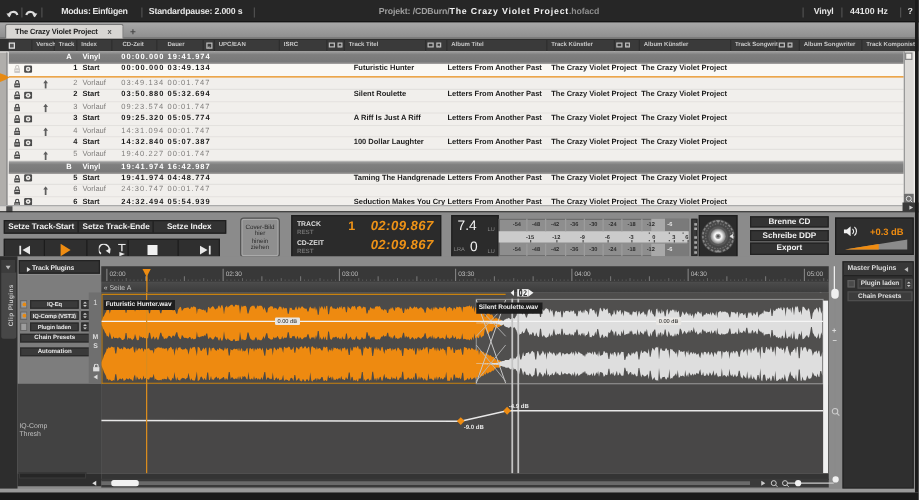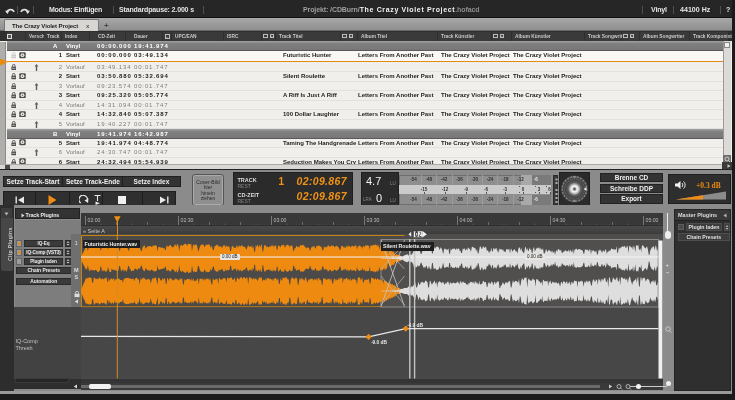--- a/index.html
+++ b/index.html
@@ -365,21 +365,21 @@
     <div class="abs b" style="left:4px;top:4px;font-size:5.5px;color:#ddd;">TRACK</div>
     <div class="abs b" style="left:4px;top:10px;font-size:5px;color:#6f6f6f;">REST</div>
     <div class="abs b" style="left:45px;top:2.5px;font-size:10px;color:#ef9317;">1</div>
     <div class="abs b" style="left:63px;top:2px;font-size:10.5px;color:#ef9317;font-style:italic;letter-spacing:0.35px;">02:09.867</div>
     <div class="abs b" style="left:4px;top:19px;font-size:5.5px;color:#ddd;">CD-ZEIT</div>
     <div class="abs b" style="left:4px;top:25px;font-size:5px;color:#6f6f6f;">REST</div>
     <div class="abs b" style="left:63px;top:16.5px;font-size:10.5px;color:#ef9317;font-style:italic;letter-spacing:0.35px;">02:09.867</div>
   </div>
 
   <div class="abs" style="left:361px;top:2.5px;width:38px;height:33.5px;background:#2b2b2b;border:1px solid #1e1e1e;">
-    <div class="abs" style="left:4px;top:2px;font-size:11px;color:#f2f2f2;">4.7</div>
+    <div class="abs" style="left:4px;top:2px;font-size:11px;color:#f2f2f2;">7.4</div>
     <div class="abs" style="left:28px;top:8px;font-size:4.5px;color:#888;">LU</div>
     <div class="abs" style="left:1px;top:24px;font-size:4.5px;color:#888;">LRA</div>
     <div class="abs" style="left:14px;top:19px;font-size:11px;color:#f2f2f2;">0</div>
     <div class="abs" style="left:28px;top:25px;font-size:4.5px;color:#888;">LU</div>
   </div>
   <div class="abs" style="left:399px;top:5px;width:152px;height:30.5px;background:#8e8e8e;border:1px solid #6e6e6e;"></div>
   <div class="abs" style="left:521px;top:5.5px;width:10.5px;height:9.5px;background:#a9a9a9;"></div>
   <div class="abs" style="left:531.5px;top:5.5px;width:19px;height:9.5px;background:#7a7a7a;"></div>
   <div class="abs" style="left:521px;top:25.5px;width:10.5px;height:9.5px;background:#a9a9a9;"></div>
   <div class="abs" style="left:531.5px;top:25.5px;width:19px;height:9.5px;background:#7a7a7a;"></div>
@@ -471,21 +471,21 @@
       <path d="M26.5 14 L26.5 18 L23.6 16 Z" fill="#e0e0e0"></path>
       <path d="M12.5 3.2 L16.5 3.2 L14.5 5.4 Z" fill="#909090"></path>
       <path d="M12.5 28.8 L16.5 28.8 L14.5 26.6 Z" fill="#909090"></path>
     </svg>
   </div>
 
   <div class="abs b" style="left:600px;top:3px;width:63px;height:9.5px;background:#333;border:1px solid #222;color:#f0f0f0;font-size:6.5px;text-align:center;line-height:8px;">Brenne CD</div>
   <div class="abs b" style="left:600px;top:14px;width:63px;height:9.5px;background:#333;border:1px solid #222;color:#f0f0f0;font-size:6.5px;text-align:center;line-height:8px;">Schreibe DDP</div>
   <div class="abs b" style="left:600px;top:24.8px;width:63px;height:9.5px;background:#333;border:1px solid #222;color:#f0f0f0;font-size:6.5px;text-align:center;line-height:8px;">Export</div>
 
-  <div class="abs" style="left:668px;top:4.5px;width:63px;height:30px;background:#2e2e2e;border:1px solid #1e1e1e;font-family:Liberation Serif, serif;">
+  <div class="abs" style="left:668px;top:4.5px;width:63px;height:30px;background:#2e2e2e;border:1px solid #1e1e1e;">
     <svg class="abs" style="left:6px;top:6px;" width="11" height="8" viewBox="0 0 11 8">
       <path d="M0 2.5 H2.5 L5.5 0 V8 L2.5 5.5 H0 Z" fill="#f0f0f0"></path>
       <path d="M7 2 A 3 3 0 0 1 7 6 M8.5 0.5 A 4.5 4.5 0 0 1 8.5 7.5" stroke="#f0f0f0" stroke-width="0.9" fill="none"></path>
     </svg>
     <div class="abs b" style="left:27px;top:5.5px;font-size:7.5px;color:#ef8c11;">+0.3 dB</div>
     <svg class="abs" style="left:7px;top:16px;" width="50" height="9" viewBox="0 0 50 9">
       <path d="M0 8.5 L50 8.5 L50 0.5 Z" fill="#8b8b8b"></path>
       <path d="M0 8.5 L27 8.5 L27 4.2 Z" fill="#ef8c11"></path>
     </svg>
   </div>

